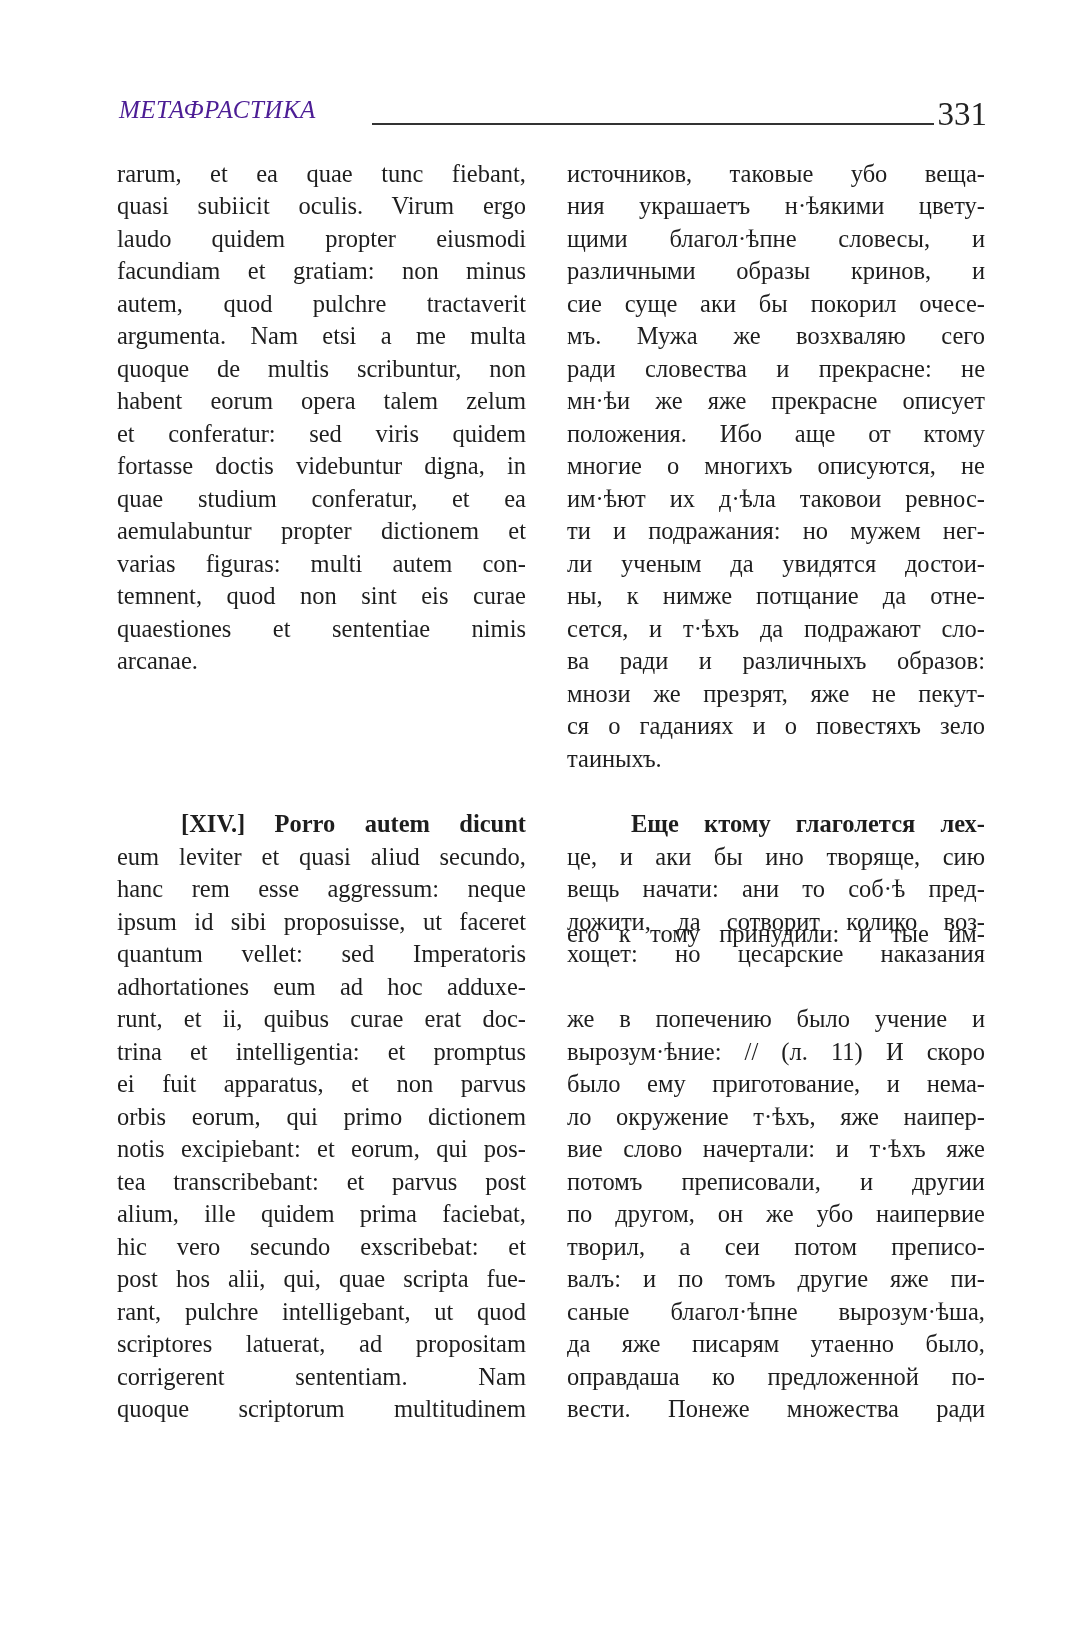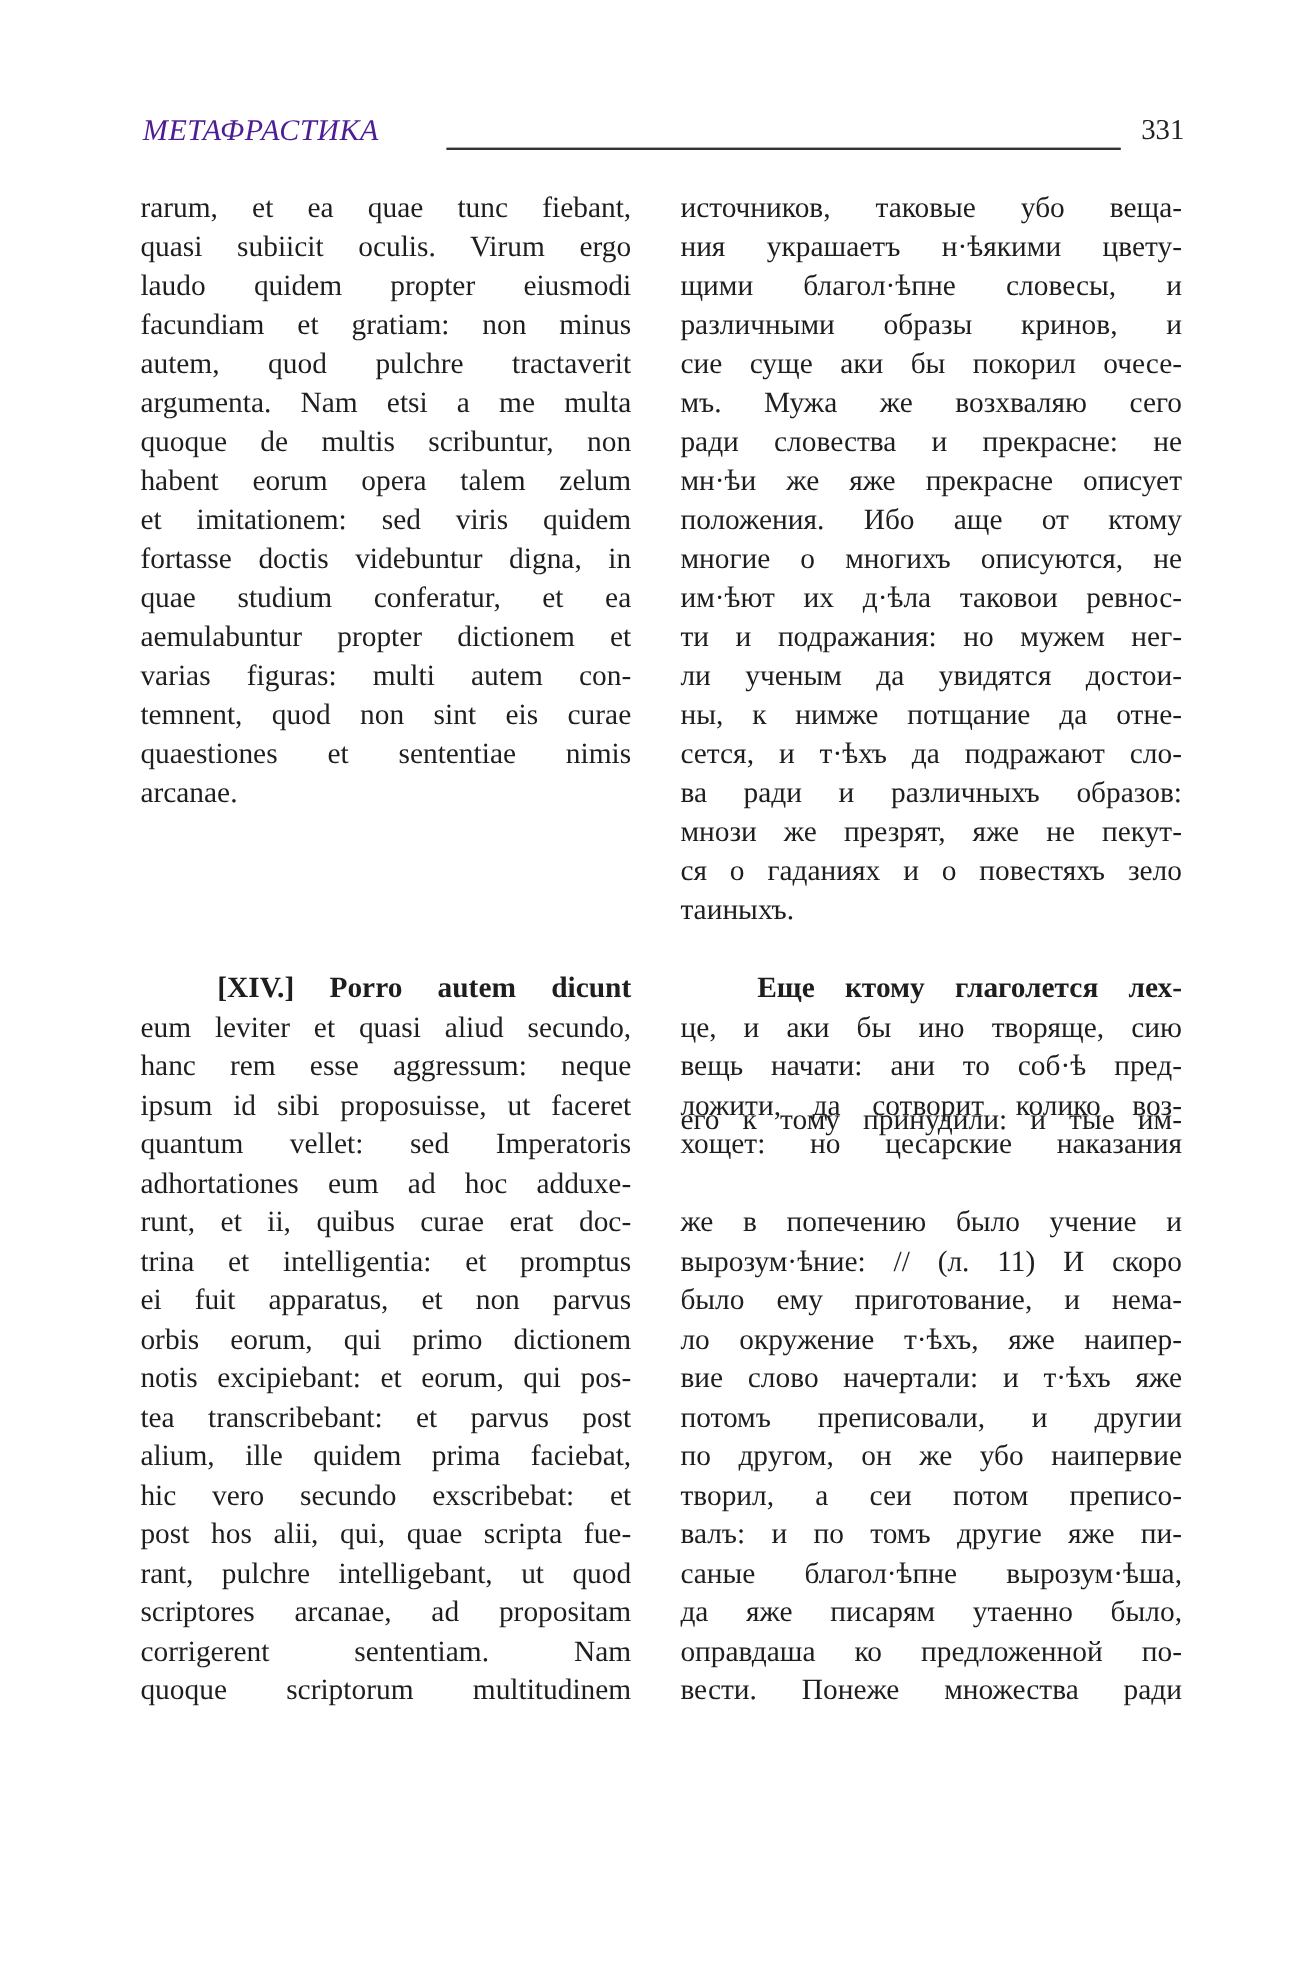--- a/index.html
+++ b/index.html
@@ -24,21 +24,21 @@
       color: #4c1d95;
     }
     .header-rule {
       position: absolute;
       left: 253px; top: 27px;
       width: 562px; height: 0;
       border-top: 2px solid #333;
     }
     .page-number {
       position: absolute; right: 0; top: 0;
-      font-size: 24px;
+      font-size: 33px;
       color: #222;
     }
     .column {
       position: absolute;
       top: 0;
     }
     .col-left { left: 117px; width: 409px; }
     .col-right { left: 567px; width: 418px; }
     .line {
       position: absolute;
@@ -67,21 +67,21 @@
 <div class="column col-left">
   <div>
     <div class="line" style="top:158px">rarum, et ea quae tunc fiebant,</div>
     <div class="line" style="top:190px">quasi subiicit oculis. Virum ergo</div>
     <div class="line" style="top:223px">laudo quidem propter eiusmodi</div>
     <div class="line" style="top:255px">facundiam et gratiam: non minus</div>
     <div class="line" style="top:288px">autem, quod pulchre tractaverit</div>
     <div class="line" style="top:320px">argumenta. Nam etsi a me multa</div>
     <div class="line" style="top:353px">quoque de multis scribuntur, non</div>
     <div class="line" style="top:385px">habent eorum opera talem zelum</div>
-    <div class="line" style="top:418px">et imitationem: sed viris quidem</div>
+    <div class="line" style="top:418px">et conferatur: sed viris quidem</div>
     <div class="line" style="top:450px">fortasse doctis videbuntur digna, in</div>
     <div class="line" style="top:483px">quae studium conferatur, et ea</div>
     <div class="line" style="top:515px">aemulabuntur propter dictionem et</div>
     <div class="line" style="top:548px">varias figuras: multi autem con-</div>
     <div class="line" style="top:580px">temnent, quod non sint eis curae</div>
     <div class="line" style="top:613px">quaestiones et sententiae nimis</div>
     <div class="line last" style="top:645px">arcanae.</div>
   </div>
   <div>
     <div class="line indent" style="top:808px">[XIV.] Porro autem dicunt</div>
@@ -93,21 +93,21 @@
     <div class="line" style="top:1003px">runt, et ii, quibus curae erat doc-</div>
     <div class="line" style="top:1036px">trina et intelligentia: et promptus</div>
     <div class="line" style="top:1068px">ei fuit apparatus, et non parvus</div>
     <div class="line" style="top:1101px">orbis eorum, qui primo dictionem</div>
     <div class="line" style="top:1133px">notis excipiebant: et eorum, qui pos-</div>
     <div class="line" style="top:1166px">tea transcribebant: et parvus post</div>
     <div class="line" style="top:1198px">alium, ille quidem prima faciebat,</div>
     <div class="line" style="top:1231px">hic vero secundo exscribebat: et</div>
     <div class="line" style="top:1263px">post hos alii, qui, quae scripta fue-</div>
     <div class="line" style="top:1296px">rant, pulchre intelligebant, ut quod</div>
-    <div class="line" style="top:1328px">scriptores arcanae, ad propositam</div>
+    <div class="line" style="top:1328px">scriptores latuerat, ad propositam</div>
     <div class="line" style="top:1361px">corrigerent sententiam. Nam</div>
     <div class="line" style="top:1393px">quoque scriptorum multitudinem</div>
   </div>
 </div>
 
 <div class="column col-right">
   <div>
     <div class="line" style="top:158px">источников, таковые убо веща-</div>
     <div class="line" style="top:190px">ния украшаетъ н·ѣякими цвету-</div>
     <div class="line" style="top:223px">щими благол·ѣпне словесы, и</div>

